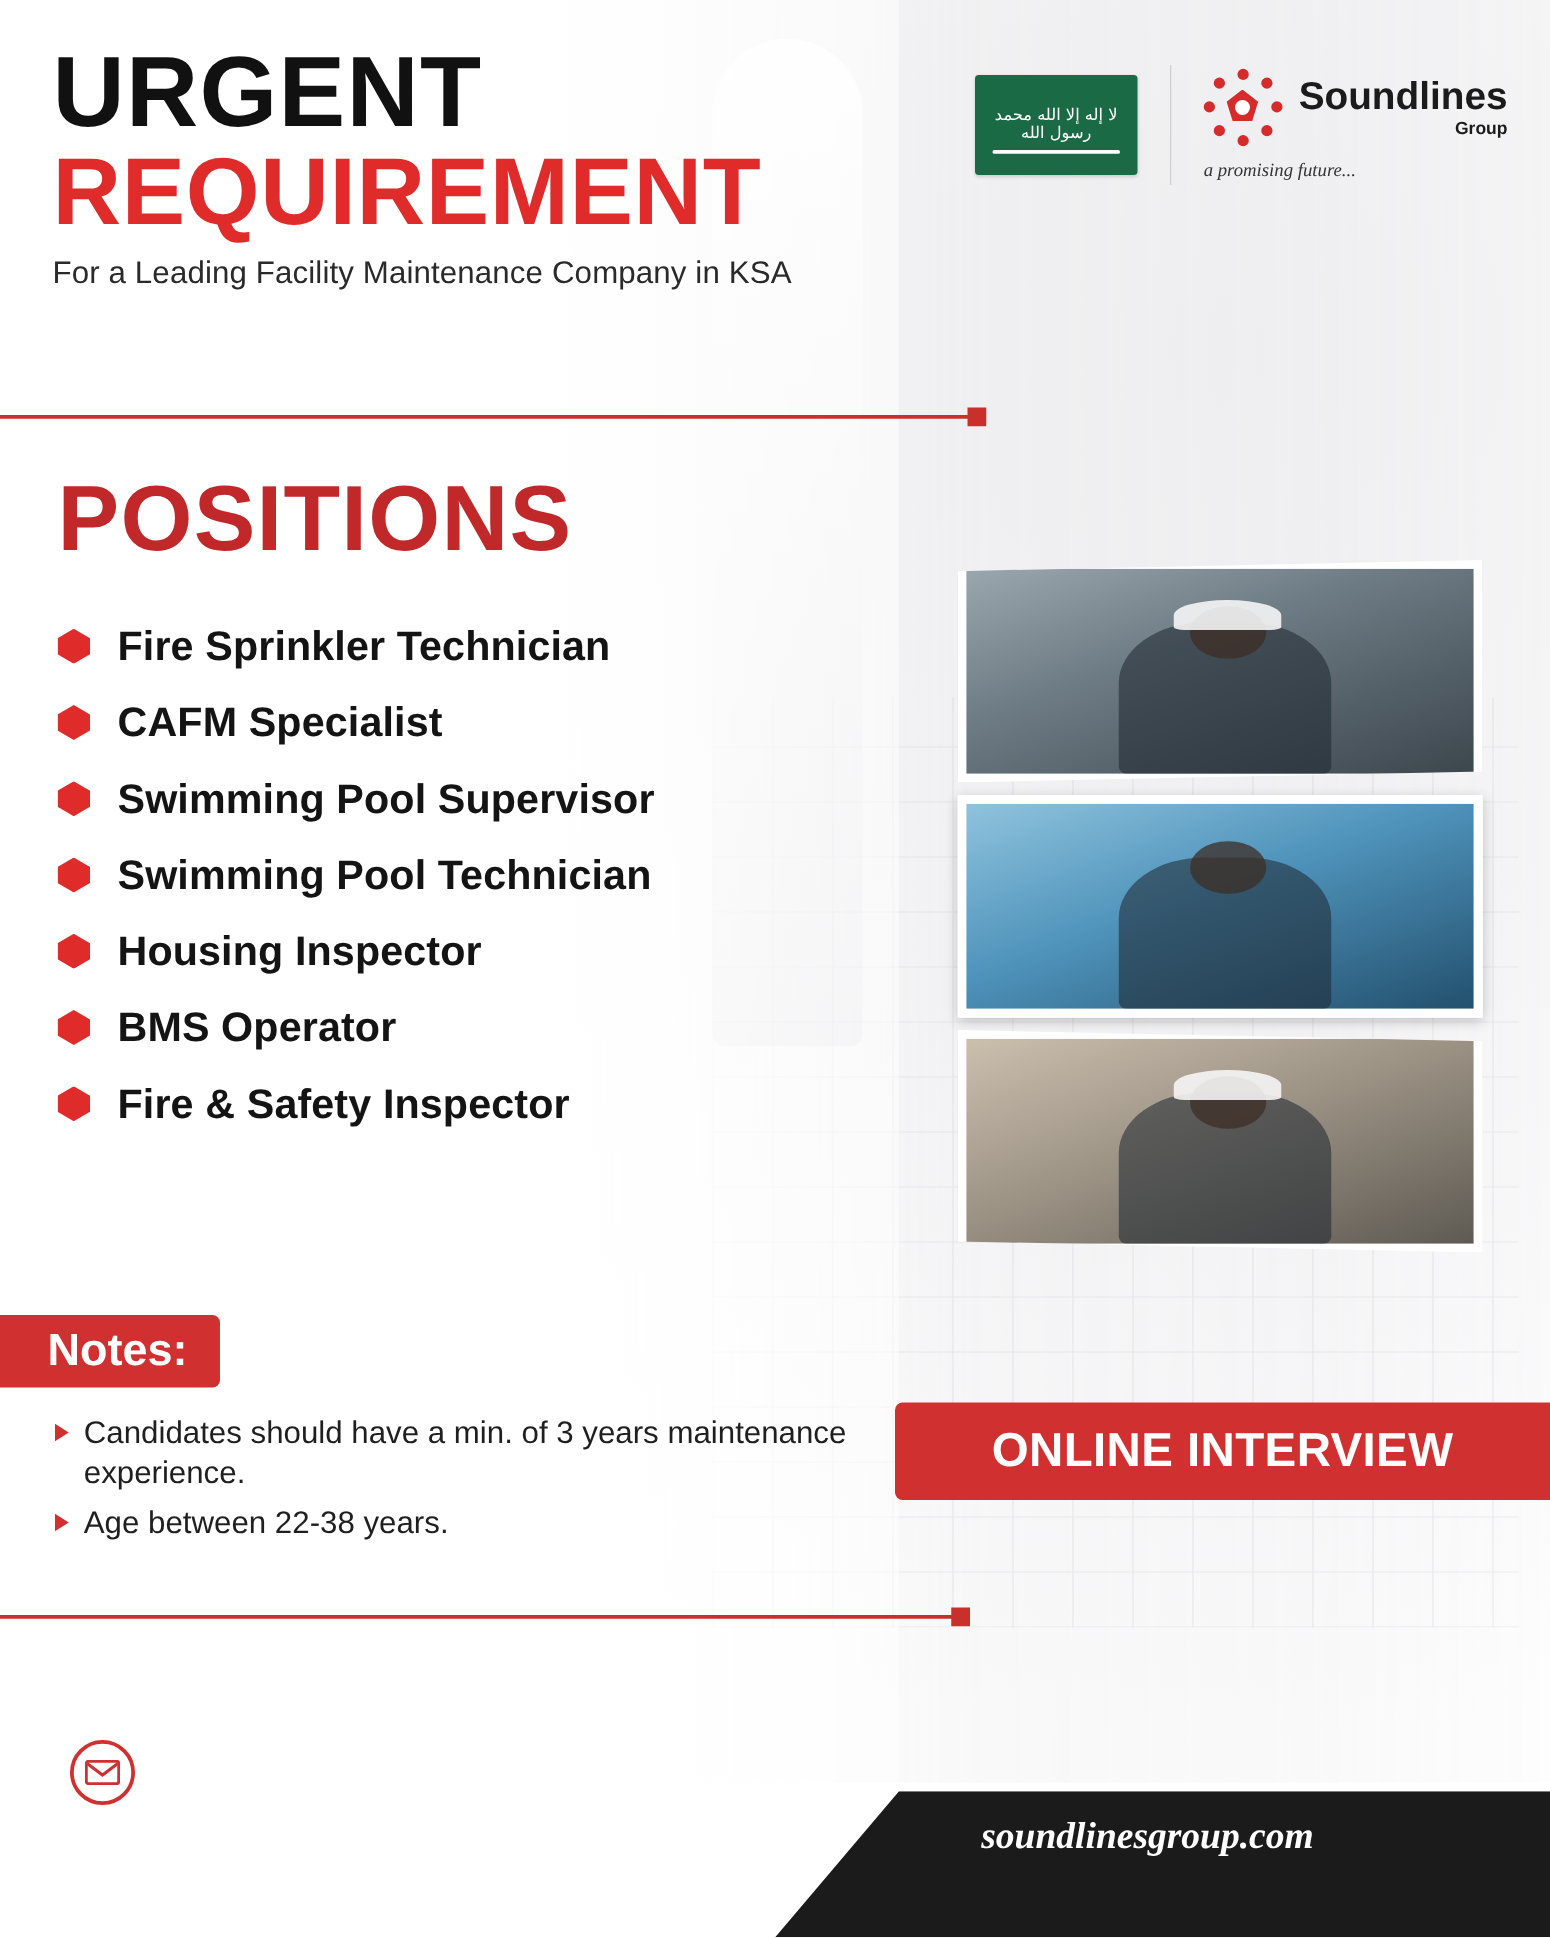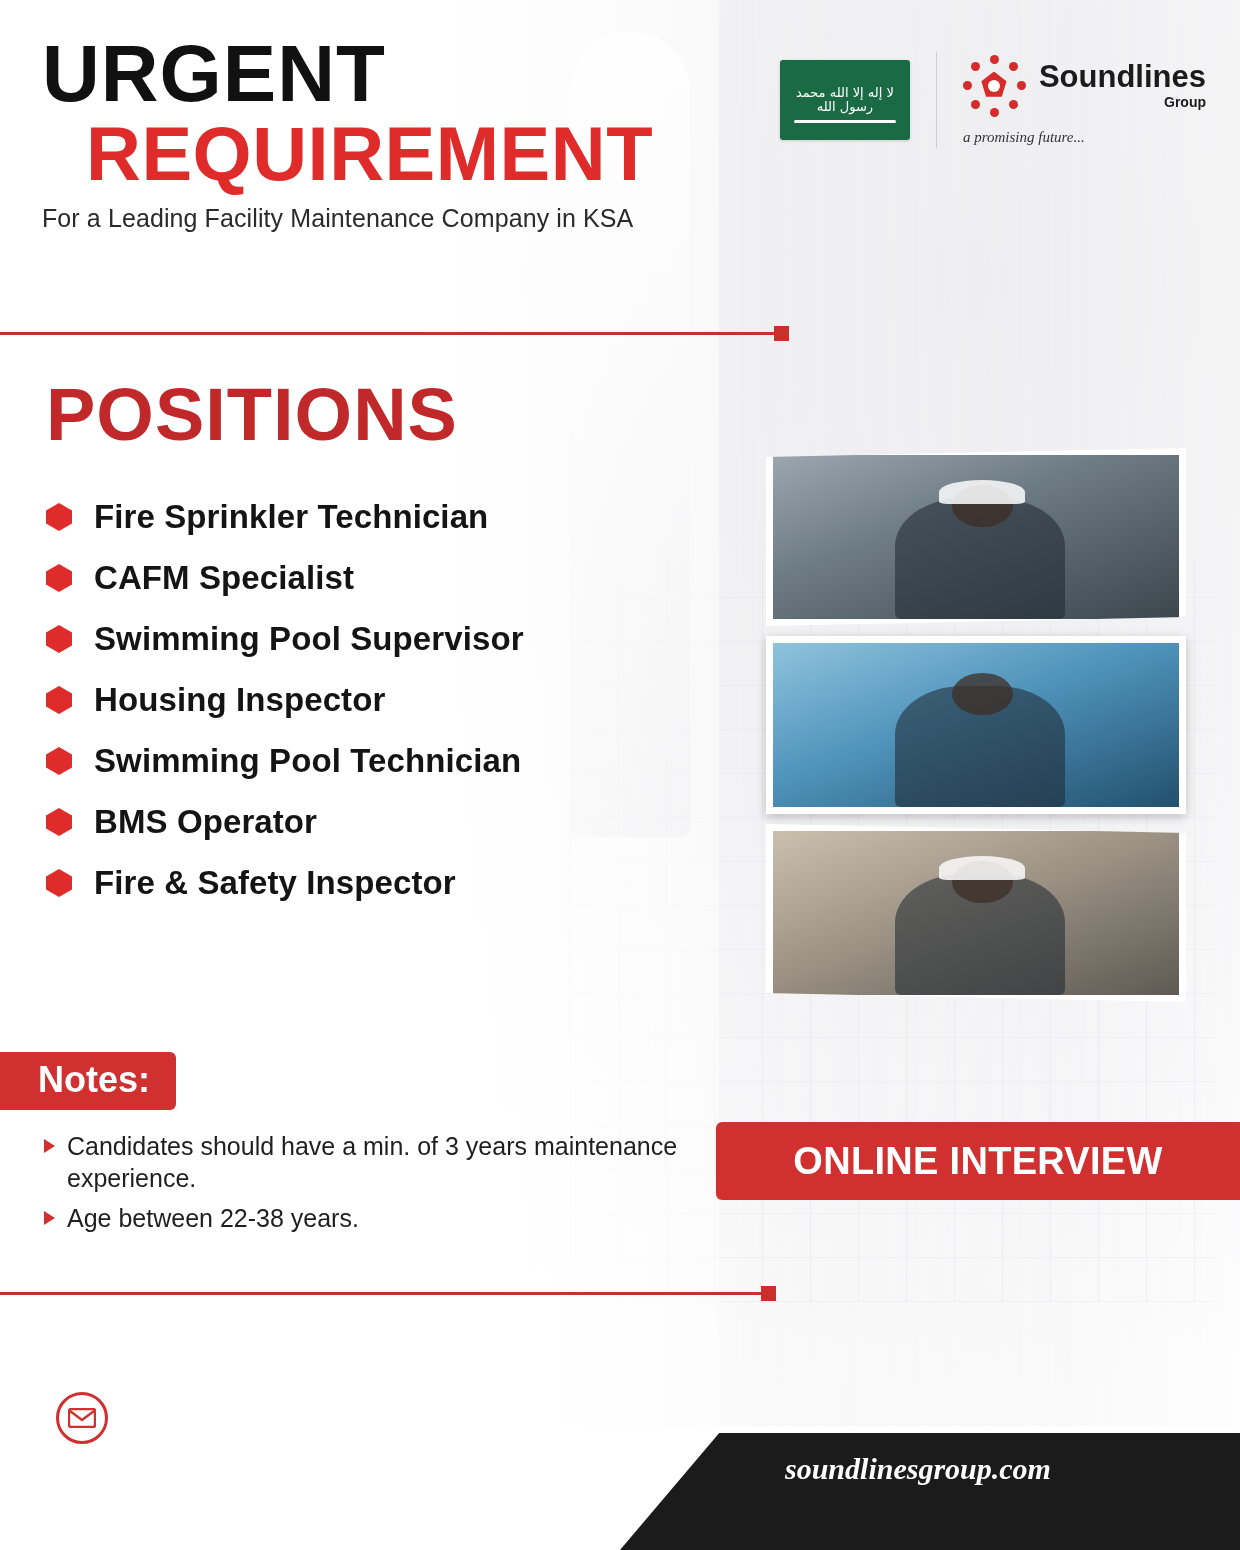--- a/index.html
+++ b/index.html
@@ -44,21 +44,21 @@
   }
 
   
   .header { position:absolute; left:42px; top:36px; width:760px; }
   .title-urgent {
     font-size:80px; font-weight:bold; letter-spacing:1px;
     color:#111111; line-height:.96;
   }
   .title-requirement {
     font-size:76px; font-weight:bold; letter-spacing:0.5px;
-    color:#e02b2b; line-height:1.02; margin-top:2px;margin-left:44px;
+    color:#e02b2b; line-height:1.02; margin-top:2px;
   }
   .subtitle {
     font-size:25px; color:#2a2a2a; margin-top:12px; letter-spacing:.1px;
   }
 
   
   .brandbar { position:absolute; right:34px; top:52px; display:flex; align-items:center; gap:0; }
   .flag {
     width:130px; height:80px; background:#1a6b45; border-radius:3px;
     position:relative; display:flex; align-items:center; justify-content:center;
@@ -237,25 +237,25 @@
     <div class="pos-item">
       <span class="hex"></span>
       <span class="pos-label">CAFM Specialist</span>
     </div>
     <div class="pos-item">
       <span class="hex"></span>
       <span class="pos-label">Swimming Pool Supervisor</span>
     </div>
     <div class="pos-item">
       <span class="hex"></span>
+      <span class="pos-label">Swimming Pool Technician</span>
+    </div>
+    <div class="pos-item">
+      <span class="hex"></span>
       <span class="pos-label">Housing Inspector</span>
-    </div>
-    <div class="pos-item">
-      <span class="hex"></span>
-      <span class="pos-label">Swimming Pool Technician</span>
     </div>
     <div class="pos-item">
       <span class="hex"></span>
       <span class="pos-label">BMS Operator</span>
     </div>
     <div class="pos-item">
       <span class="hex"></span>
       <span class="pos-label">Fire &amp; Safety Inspector</span>
     </div>
   </div>

